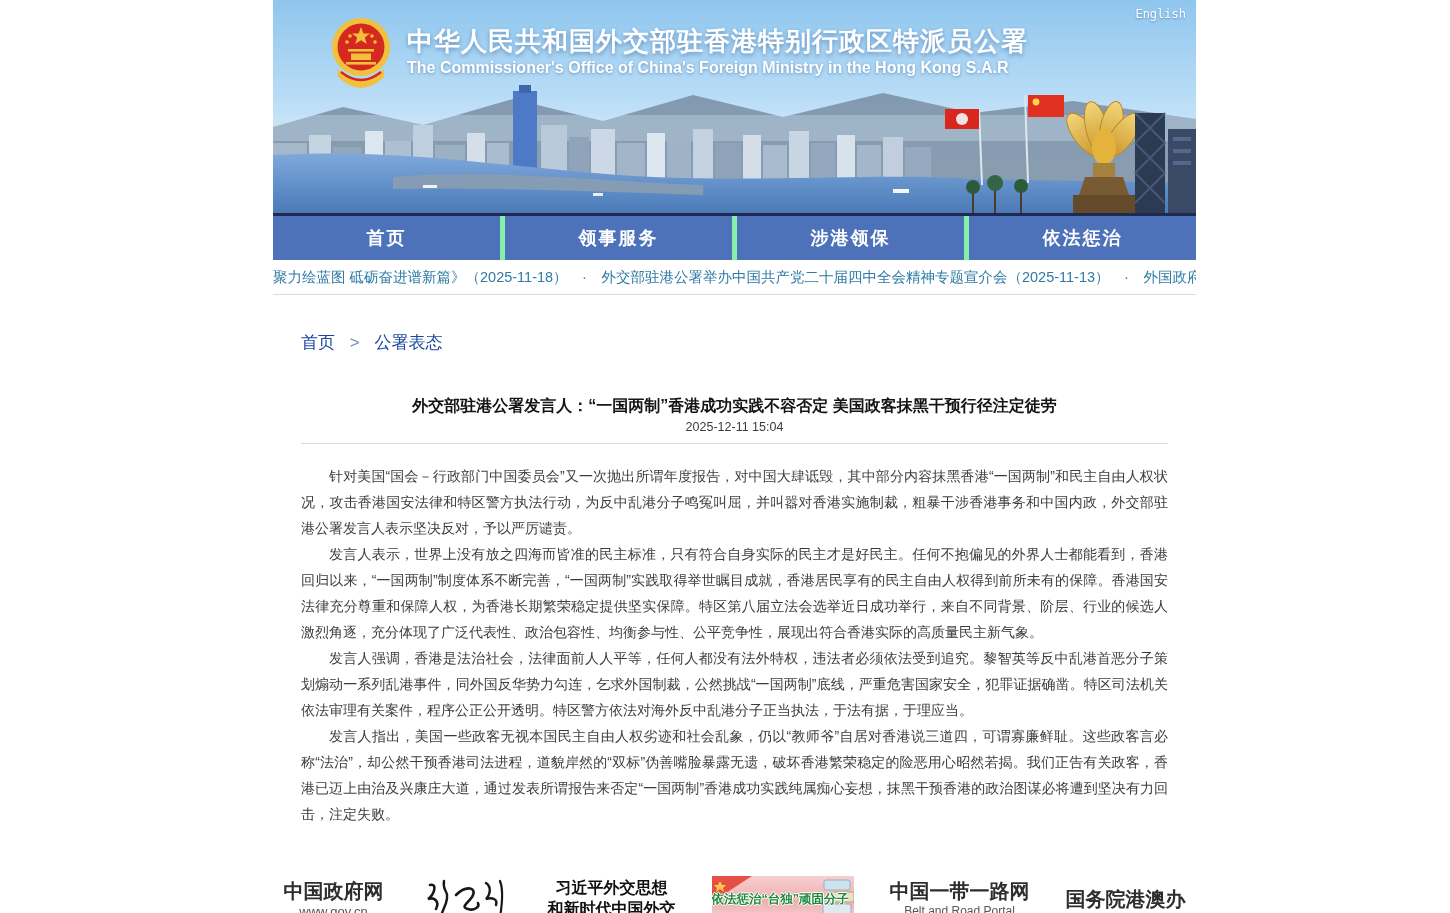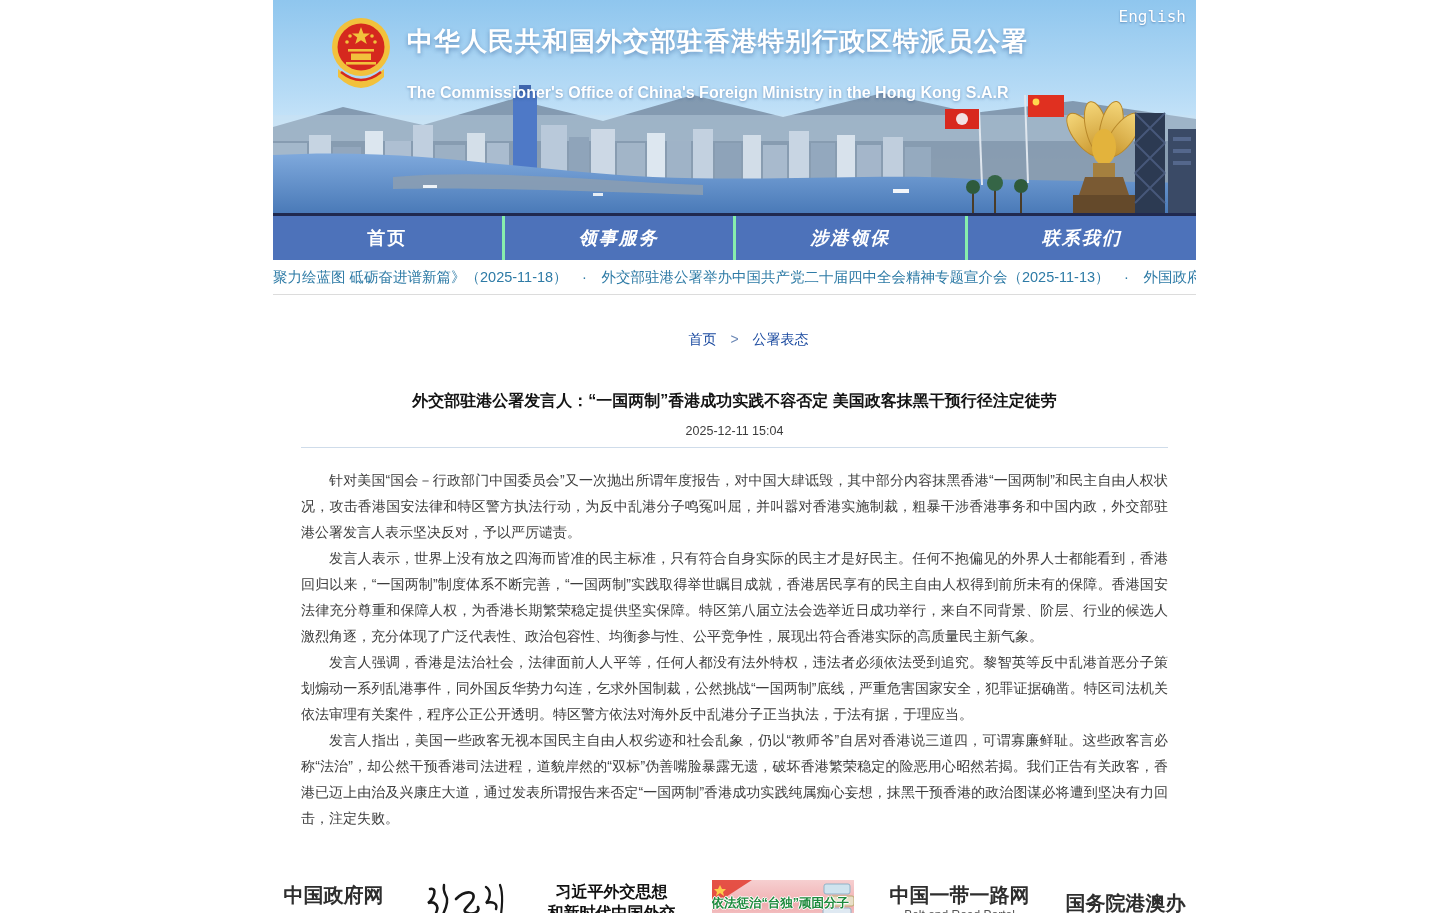--- a/index.html
+++ b/index.html
@@ -8,44 +8,44 @@
   .page { position:absolute; left:273px; top:0; width:923px; background:#fff; }
 
   
   .banner { position:relative; height:213px; overflow:hidden;
     background:linear-gradient(180deg,#8fc6ee 0%,#b8dcf6 45%,#d9edfb 75%,#e3f1fb 100%); }
   .banner-skyline { position:absolute; left:0; bottom:0; width:100%; height:128px; display:block; }
   .emblem { position:absolute; left:58px; top:9px; width:60px; height:92px; }
   .site-titles { position:absolute; left:134px; top:24px; }
   .site-title-cn { color:#fff; font-weight:bold; font-size:26px; letter-spacing:1px;
     text-shadow:0 2px 4px rgba(30,70,130,.45); white-space:nowrap; }
-  .site-title-en { color:#fff; font-weight:bold; font-size:16px; margin-top:25px;
+  .site-title-en { color:#fff; font-weight:bold; font-size:16px; margin-top:0;
     text-shadow:0 1px 3px rgba(30,70,130,.45); white-space:nowrap; }
-  .english-link { position:absolute; right:10px; top:7px; color:#fff; font-size:16px;
+  .english-link { position:absolute; right:10px; top:7px; color:#fff; font-size:12px;
     font-family:"DejaVu Sans Mono",monospace; cursor:pointer; text-shadow:0 1px 2px rgba(40,80,140,.5); }
 
   
   .nav { display:flex; height:47px; background:#4d72ba; border-top:3px solid #20294f; }
   .nav-item { flex:1; display:flex; align-items:center; justify-content:center;
     color:#fff; font-size:18px; font-weight:bold; cursor:pointer; letter-spacing:2px; }
-  .nav-item.divided { border-left:3px solid #86efac;font-style:italic; }
+  .nav-item.divided { border-left:5px solid #86efac; }
 
   
   .ticker { height:35px; line-height:34px; white-space:nowrap; overflow:hidden;
     color:#2e7ba6; font-size:14.5px; border-bottom:1px solid #dcdcdc; background:#fff; }
 
   
-  .breadcrumb { margin:36px 0 0 28px; font-size:14px; color:#17479e;text-align:center; }
+  .breadcrumb { margin:36px 0 0 28px; font-size:17px; color:#17479e; }
   .breadcrumb .crumb { color:#17479e; cursor:pointer; }
   .breadcrumb .sep { color:#6a87b5; margin:0 10px; }
 
   
   .article { margin:42px 28px 0 28px; }
   .article-title { text-align:center; font-size:16px; font-weight:bold; color:#141414; }
-  .article-date { text-align:center; font-size:12.5px; color:#3c3c3c; margin-top:12px; }
+  .article-date { text-align:center; font-size:12.5px; color:#3c3c3c; margin-top:3px; }
   .article-divider { border-bottom:1px solid #cfdcea; margin-top:9px; }
   .article-body { margin-top:19px; }
   .article-body p { font-size:14px; line-height:26px; color:#3c3c3c;
     text-indent:2em; text-align:justify; }
 
   
   .partner-bar { margin-top:46px; display:flex; align-items:center; justify-content:center;
     gap:36px; padding-bottom:14px; border-bottom:2px solid #2d3a96; }
   .partner { text-align:center; cursor:pointer; }
   .partner .l1 { font-size:20px; font-weight:bold; color:#2e2e2e; line-height:1.3; }
@@ -177,21 +177,21 @@
       <div class="site-title-en">The Commissioner's Office of China's Foreign Ministry in the Hong Kong S.A.R</div>
     </div>
 
     <span class="english-link">English</span>
   </div>
 
   <div class="nav">
     <div class="nav-item">首页</div>
     <div class="nav-item divided">领事服务</div>
     <div class="nav-item divided">涉港领保</div>
-    <div class="nav-item divided">联系我们</div>
+    <div class="nav-item divided">依法惩治</div>
   </div>
 
   <div class="ticker">聚力绘蓝图 砥砺奋进谱新篇》（2025-11-18）　·　外交部驻港公署举办中国共产党二十届四中全会精神专题宣介会（2025-11-13）　·　外国政府官员</div>
 
   <div class="breadcrumb">
     <span class="crumb">首页</span>
     <span class="sep">&gt;</span>
     <span class="crumb">公署表态</span>
   </div>
 

